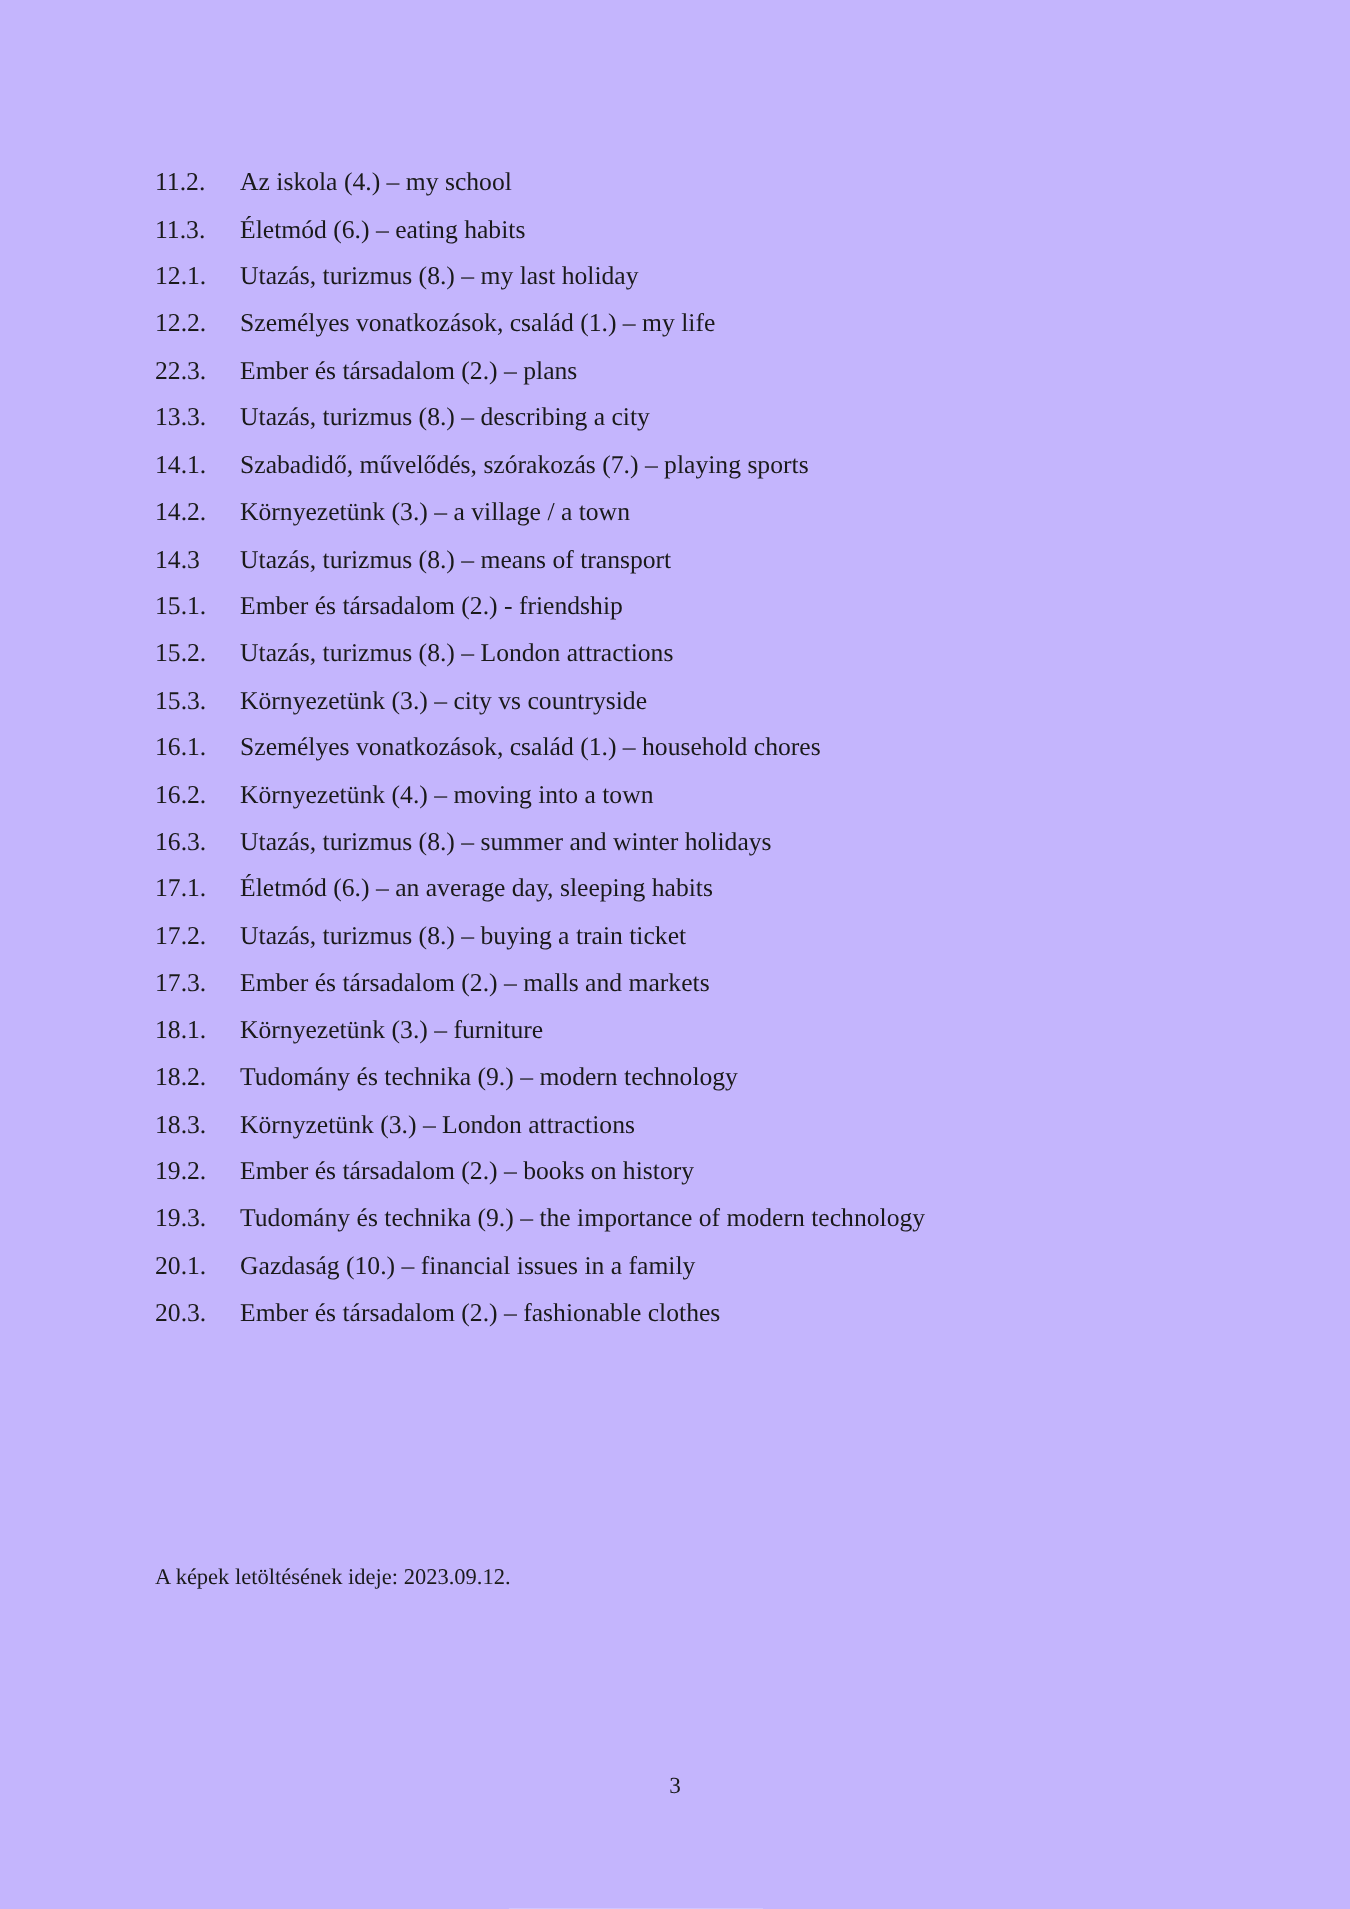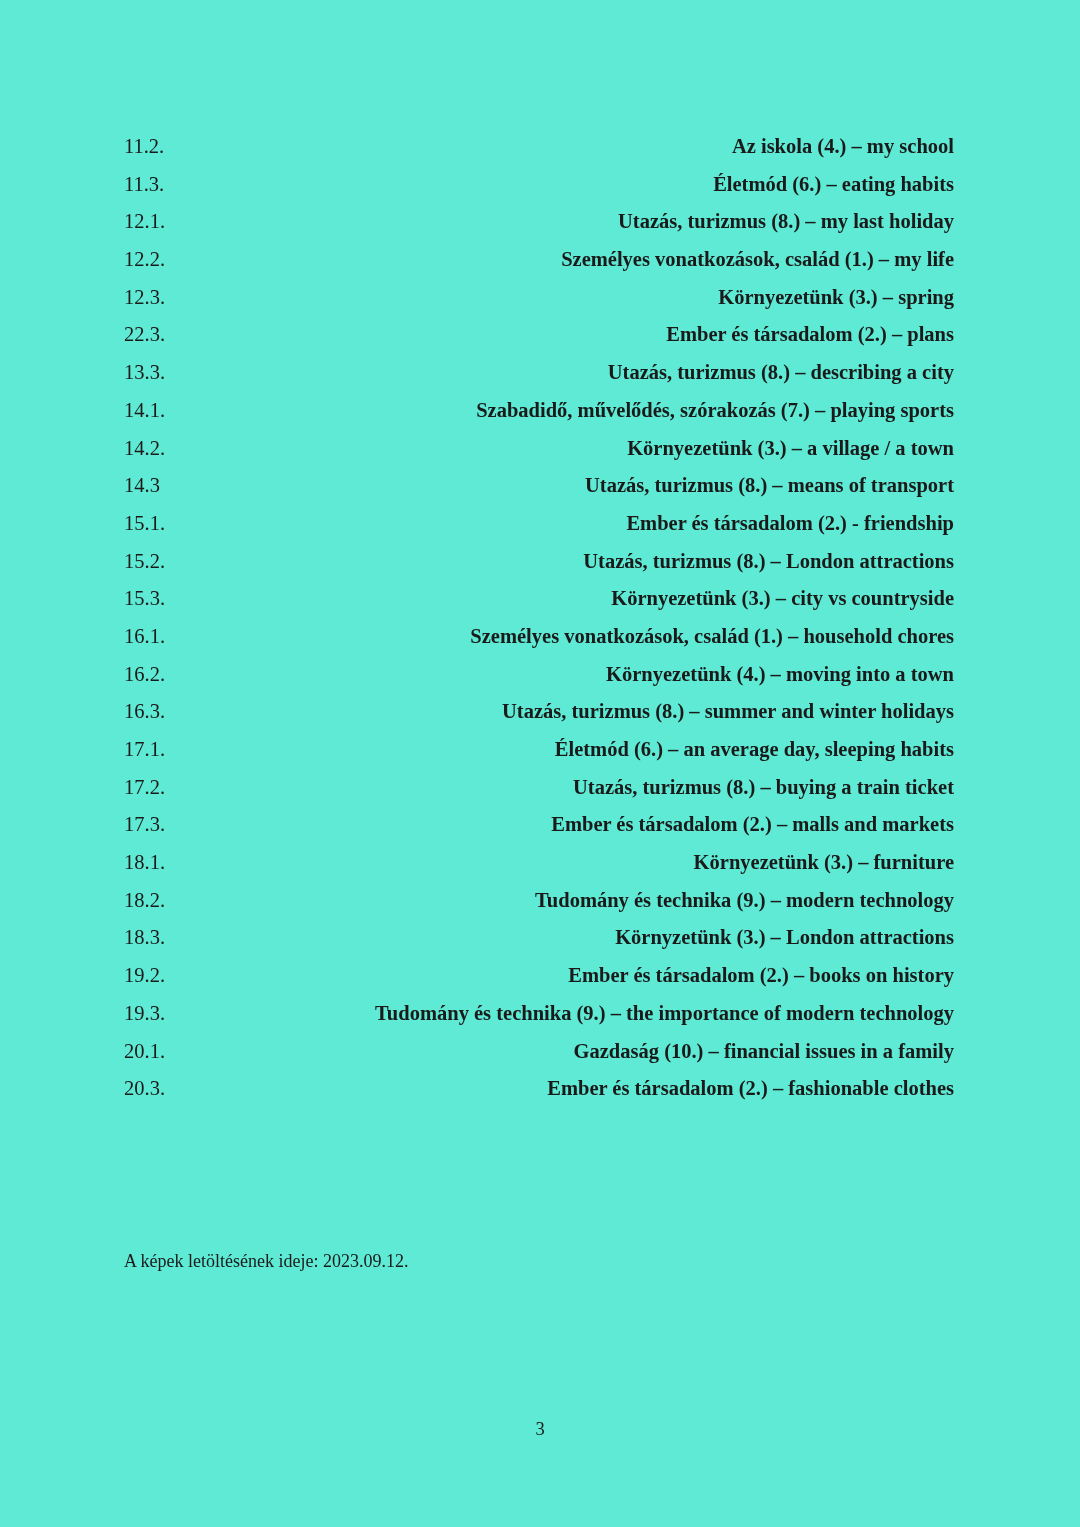--- a/index.html
+++ b/index.html
@@ -17,21 +17,21 @@
     -webkit-font-smoothing: antialiased;
     overflow: hidden;
   }
 
   .page {
     position: absolute;
     left: 0;
     top: 0;
     width: 1080px;
     height: 1527px;
-    background: #5eead4;
+    background: #c4b5fd;
   }
 
   
   .topic-list {
     position: absolute;
     left: 124px;
     top: 128px;
     width: 830px;
   }
 
@@ -45,22 +45,21 @@
   }
 
   .topic-number {
     width: 68px;
     flex: 0 0 68px;
     text-align: left;
   }
 
   .topic-text {
     flex: 1 1 auto;
-    text-align: right;
-    font-weight: bold;
+    text-align: left;
   }
 
   
   .closing-note {
     position: absolute;
     left: 124px;
     top: 1247px;
     font-size: 18px;
     line-height: 28px;
     white-space: pre;
@@ -80,21 +79,20 @@
 </head>
 <body>
 
 <div class="page">
 
   <div class="topic-list">
       <div class="topic-row"><span class="topic-number">11.2.</span><span class="topic-text">Az iskola (4.) – my school</span></div>
       <div class="topic-row"><span class="topic-number">11.3.</span><span class="topic-text">Életmód (6.) – eating habits</span></div>
       <div class="topic-row"><span class="topic-number">12.1.</span><span class="topic-text">Utazás, turizmus (8.) – my last holiday</span></div>
       <div class="topic-row"><span class="topic-number">12.2.</span><span class="topic-text">Személyes vonatkozások, család (1.) – my life</span></div>
-      <div class="topic-row"><span class="topic-number">12.3.</span><span class="topic-text">Környezetünk (3.) – spring</span></div>
       <div class="topic-row"><span class="topic-number">22.3.</span><span class="topic-text">Ember és társadalom (2.) – plans</span></div>
       <div class="topic-row"><span class="topic-number">13.3.</span><span class="topic-text">Utazás, turizmus (8.) – describing a city</span></div>
       <div class="topic-row"><span class="topic-number">14.1.</span><span class="topic-text">Szabadidő, művelődés, szórakozás (7.) – playing sports</span></div>
       <div class="topic-row"><span class="topic-number">14.2.</span><span class="topic-text">Környezetünk (3.) – a village / a town</span></div>
       <div class="topic-row"><span class="topic-number">14.3</span><span class="topic-text">Utazás, turizmus (8.) – means of transport</span></div>
       <div class="topic-row"><span class="topic-number">15.1.</span><span class="topic-text">Ember és társadalom (2.) - friendship</span></div>
       <div class="topic-row"><span class="topic-number">15.2.</span><span class="topic-text">Utazás, turizmus (8.) – London attractions</span></div>
       <div class="topic-row"><span class="topic-number">15.3.</span><span class="topic-text">Környezetünk (3.) – city vs countryside</span></div>
       <div class="topic-row"><span class="topic-number">16.1.</span><span class="topic-text">Személyes vonatkozások, család (1.) – household chores</span></div>
       <div class="topic-row"><span class="topic-number">16.2.</span><span class="topic-text">Környezetünk (4.) – moving into a town</span></div>

